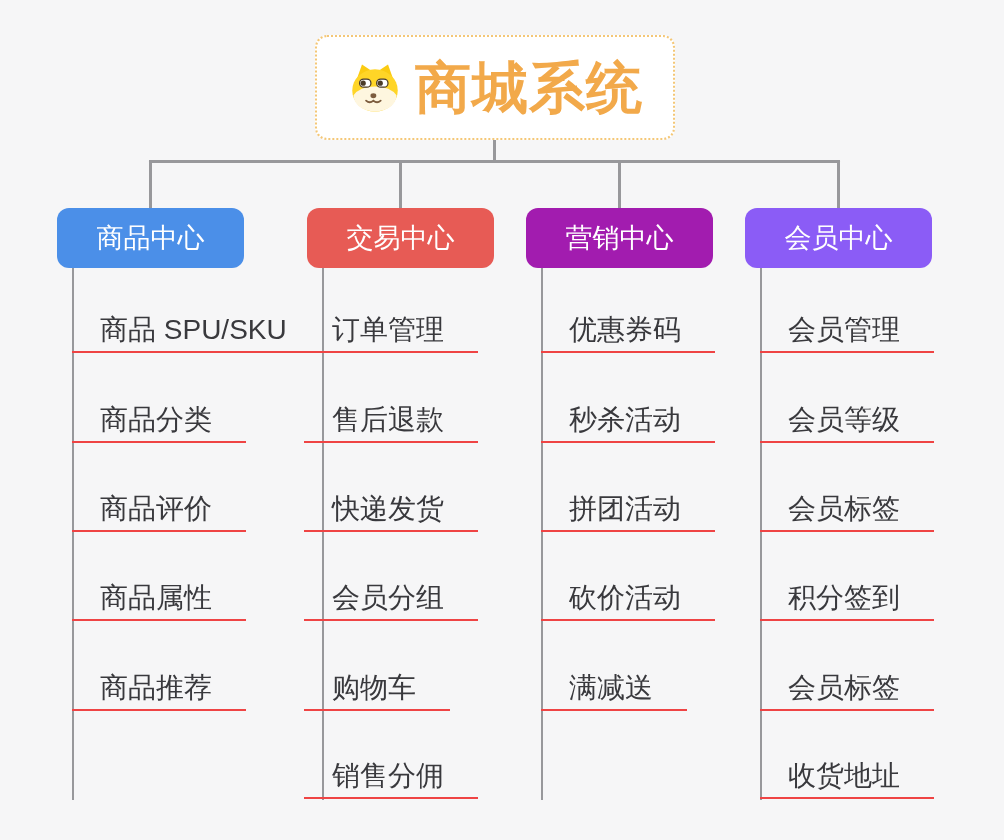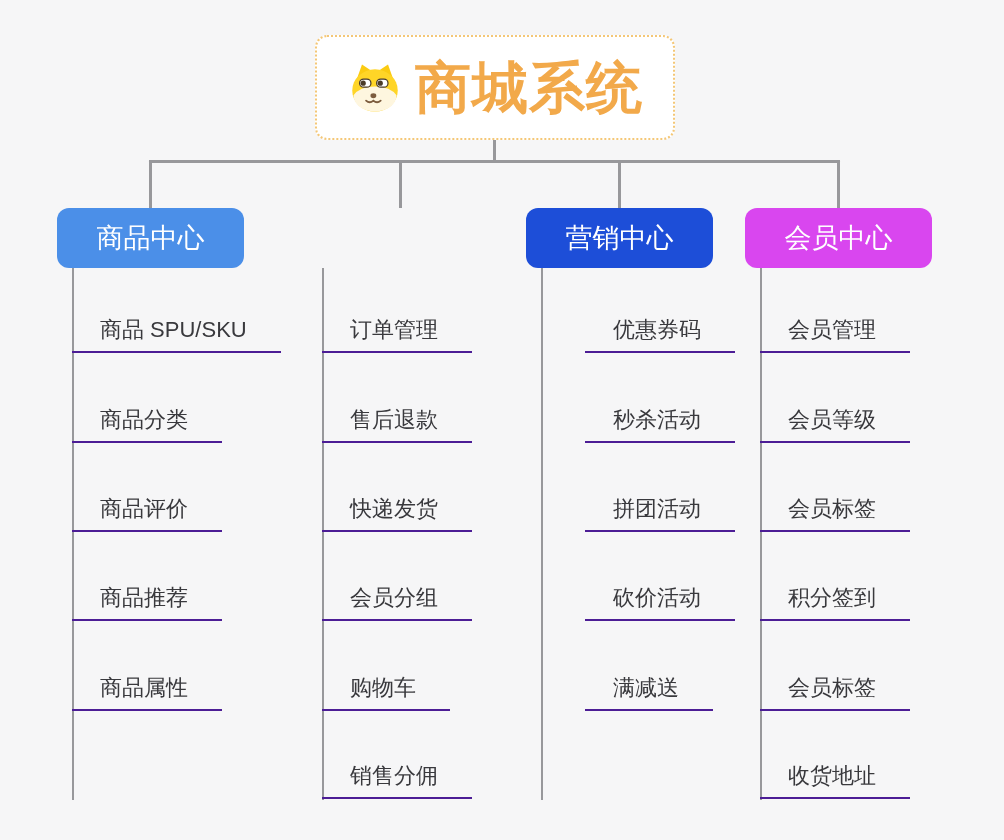--- a/index.html
+++ b/index.html
@@ -51,28 +51,28 @@
   
   .rail{position:absolute;top:268px;width:2px;height:532px;background:#98989B;}
   .rail.r0{left:72px;}
   .rail.r1{left:322px;}
   .rail.r2{left:541px;}
   .rail.r3{left:760px;}
 
   
   .children{position:absolute;top:268px;width:250px;height:535px;}
   .children.c0{left:72px;}
-  .children.c1{left:322px;}
-  .children.c2{left:541px;margin-left:44px;}
+  .children.c1{left:304px;}
+  .children.c2{left:541px;}
   .children.c3{left:760px;}
   .child{
     position:absolute;left:0;
     padding:0 34px 8px 28px;
-    border-bottom:2px solid #4c1d95;
-    font-size:22px;line-height:26px;color:#39393D;
+    border-bottom:2px solid #ef4444;
+    font-size:28px;line-height:26px;color:#39393D;
     white-space:nowrap;width:max-content;
     cursor:pointer;
   }
   .child:nth-child(1){top:49px;}
   .child:nth-child(2){top:139px;}
   .child:nth-child(3){top:228px;text-align:center;}
   .child:nth-child(4){top:317px;}
   .child:nth-child(5){top:407px;}
   .child:nth-child(6){top:495px;}
 </style>
@@ -98,34 +98,35 @@
       <rect x="34" y="21" width="14" height="10" rx="5" fill="#FFFFFF" stroke="#4A3B28" stroke-width="1.5"></rect>
       <circle cx="17.5" cy="26" r="3.2" fill="#4A3B28"></circle>
       <circle cx="38.5" cy="26" r="3.2" fill="#4A3B28"></circle>
       <ellipse cx="30" cy="41.5" rx="3.6" ry="3" fill="#7C5C3E"></ellipse>
       <path d="M21 47.5 Q25.5 51.5 30 47.5 Q34.5 51.5 39 47.5" stroke="#7C5C3E" stroke-width="2.2" fill="none" stroke-linecap="round"></path>
     </svg>
     <span class="root-title" style="color: rgb(242, 169, 74);">商城系统</span>
   </div>
 
   <div class="branch-node b0" style="background-color: rgb(75, 143, 232);">商品中心</div>
-  <div class="branch-node b2" style="background-color: #1d4ed8;">营销中心</div>
-  <div class="branch-node b3" style="background-color: #d946ef;">会员中心</div>
+  <div class="branch-node b1" style="background-color: rgb(231, 91, 85);">交易中心</div>
+  <div class="branch-node b2" style="background-color: #a21caf;">营销中心</div>
+  <div class="branch-node b3" style="background-color: #8b5cf6;">会员中心</div>
 
   <div class="rail r0"></div>
   <div class="rail r1"></div>
   <div class="rail r2"></div>
   <div class="rail r3"></div>
 
   <div class="children c0">
     <div class="child">商品 SPU/SKU</div>
     <div class="child">商品分类</div>
     <div class="child">商品评价</div>
+    <div class="child">商品属性</div>
     <div class="child">商品推荐</div>
-    <div class="child">商品属性</div>
   </div>
 
   <div class="children c1">
     <div class="child">订单管理</div>
     <div class="child">售后退款</div>
     <div class="child">快递发货</div>
     <div class="child">会员分组</div>
     <div class="child">购物车</div>
     <div class="child">销售分佣</div>
   </div>

